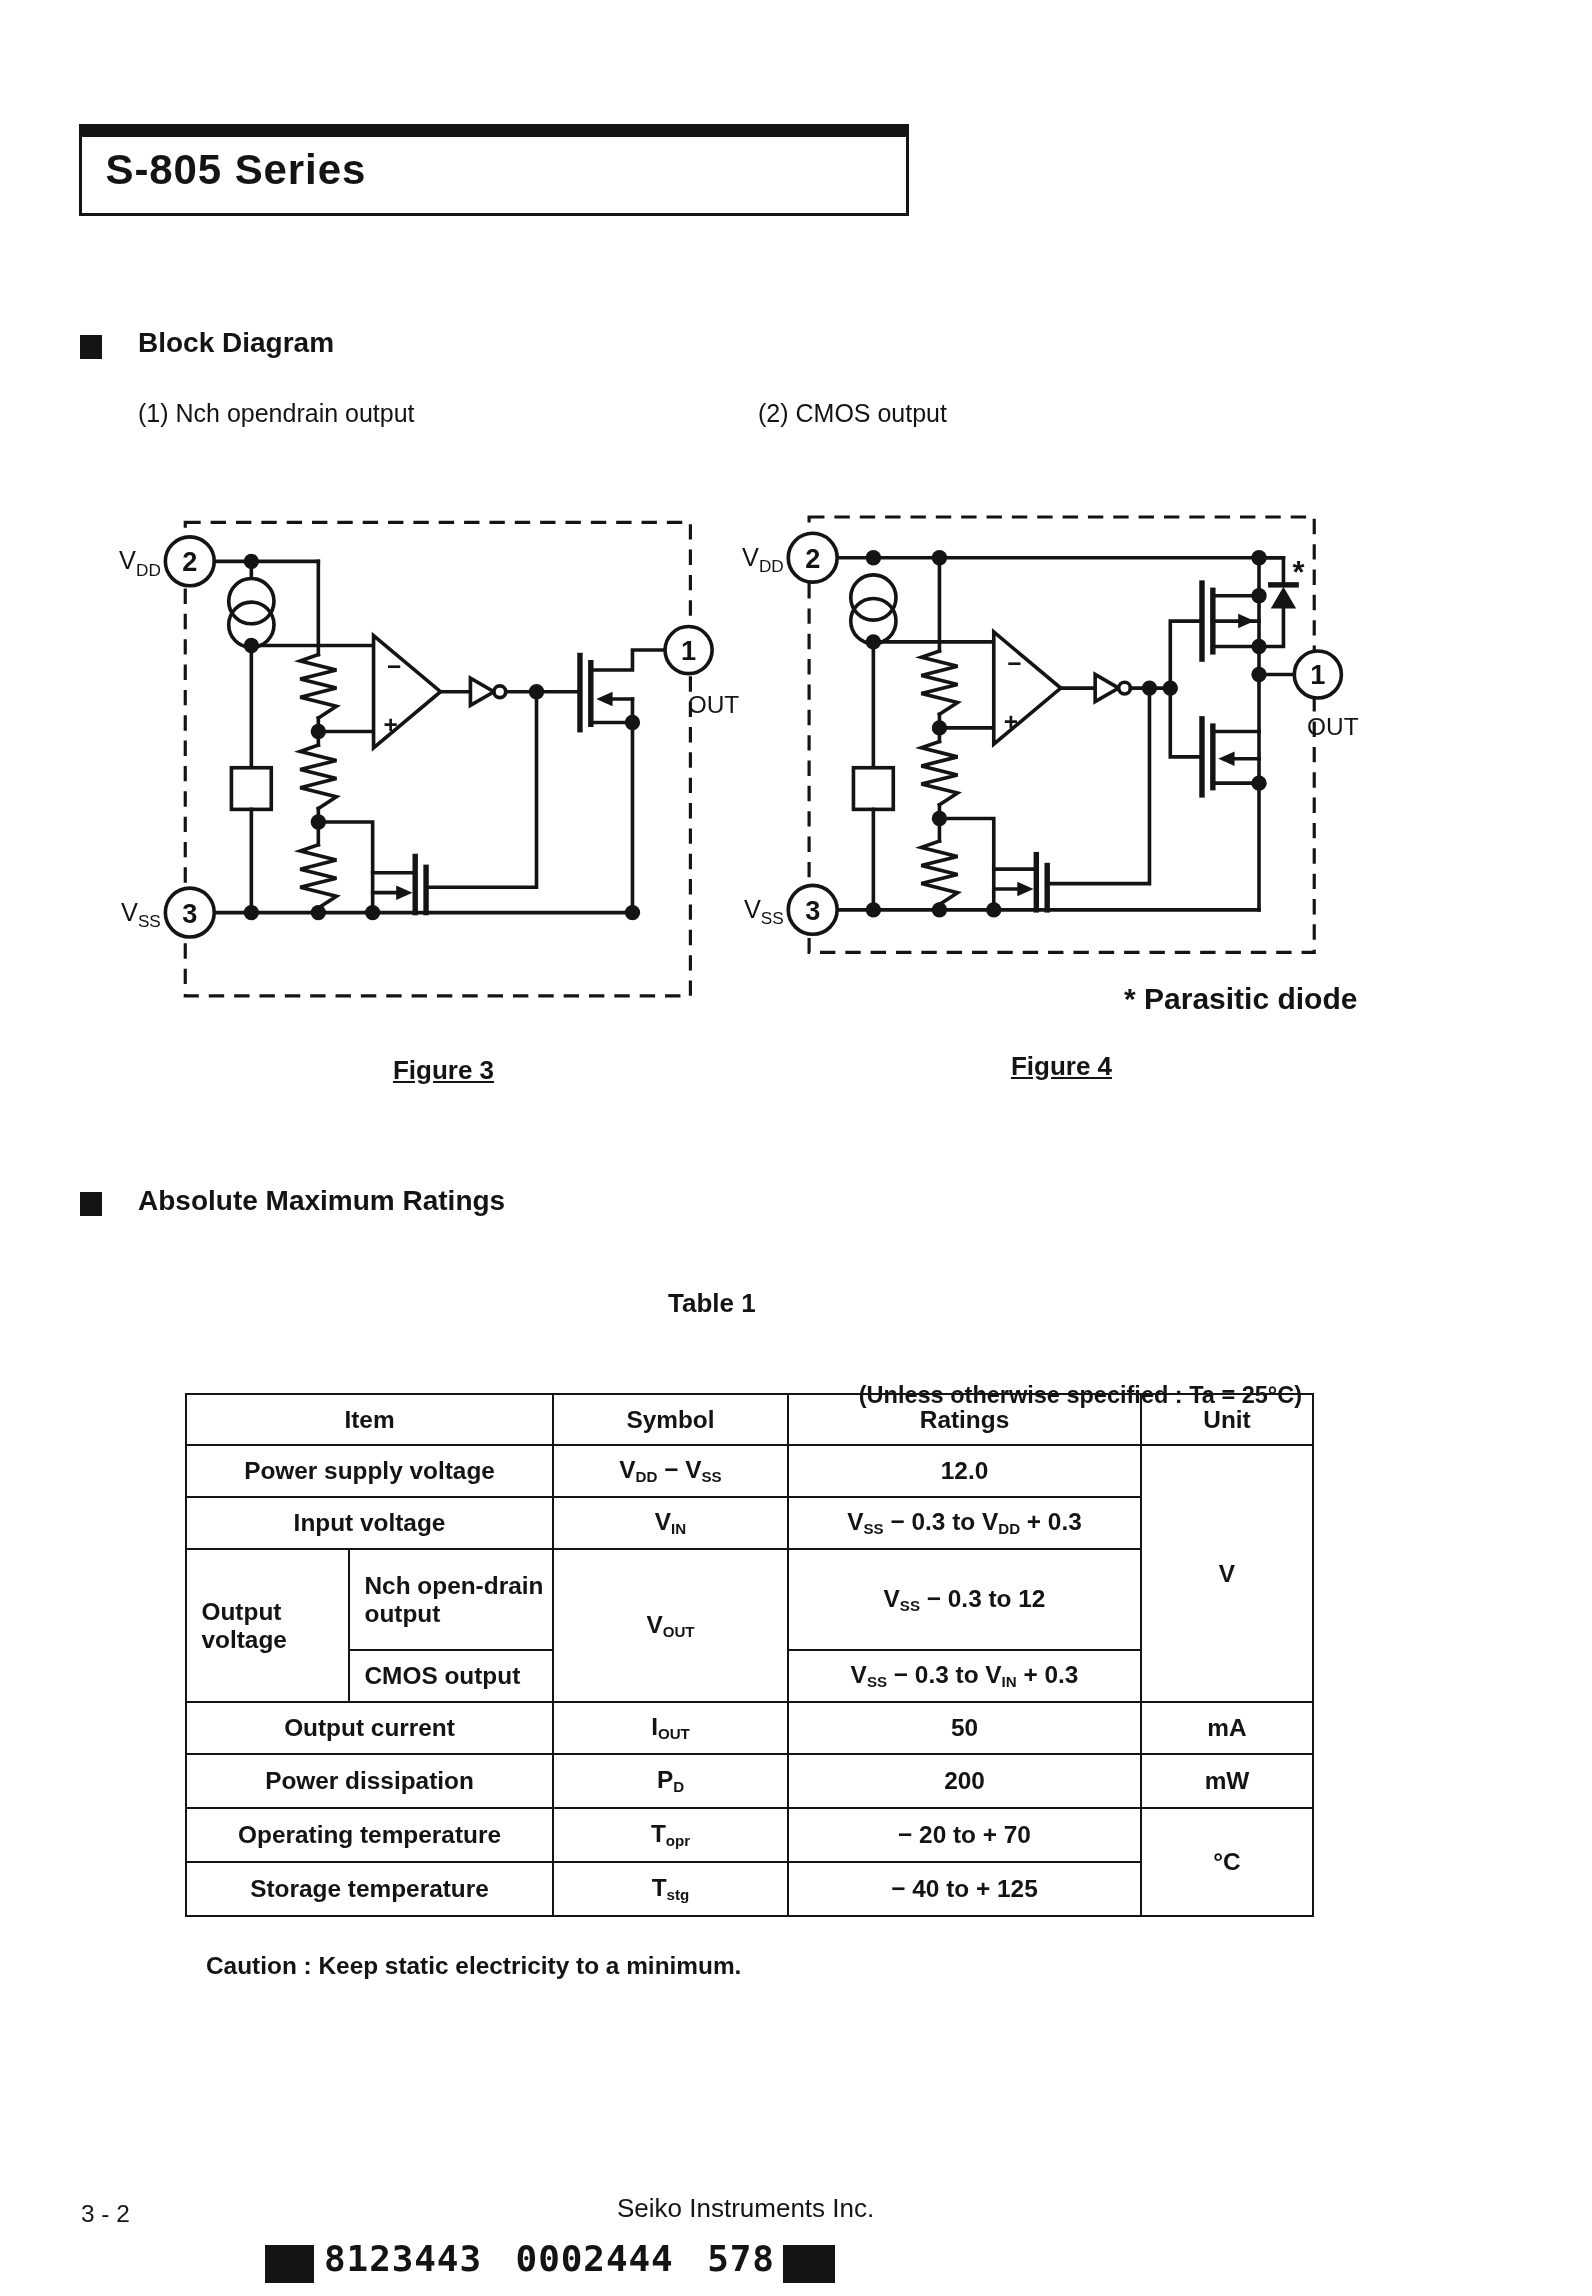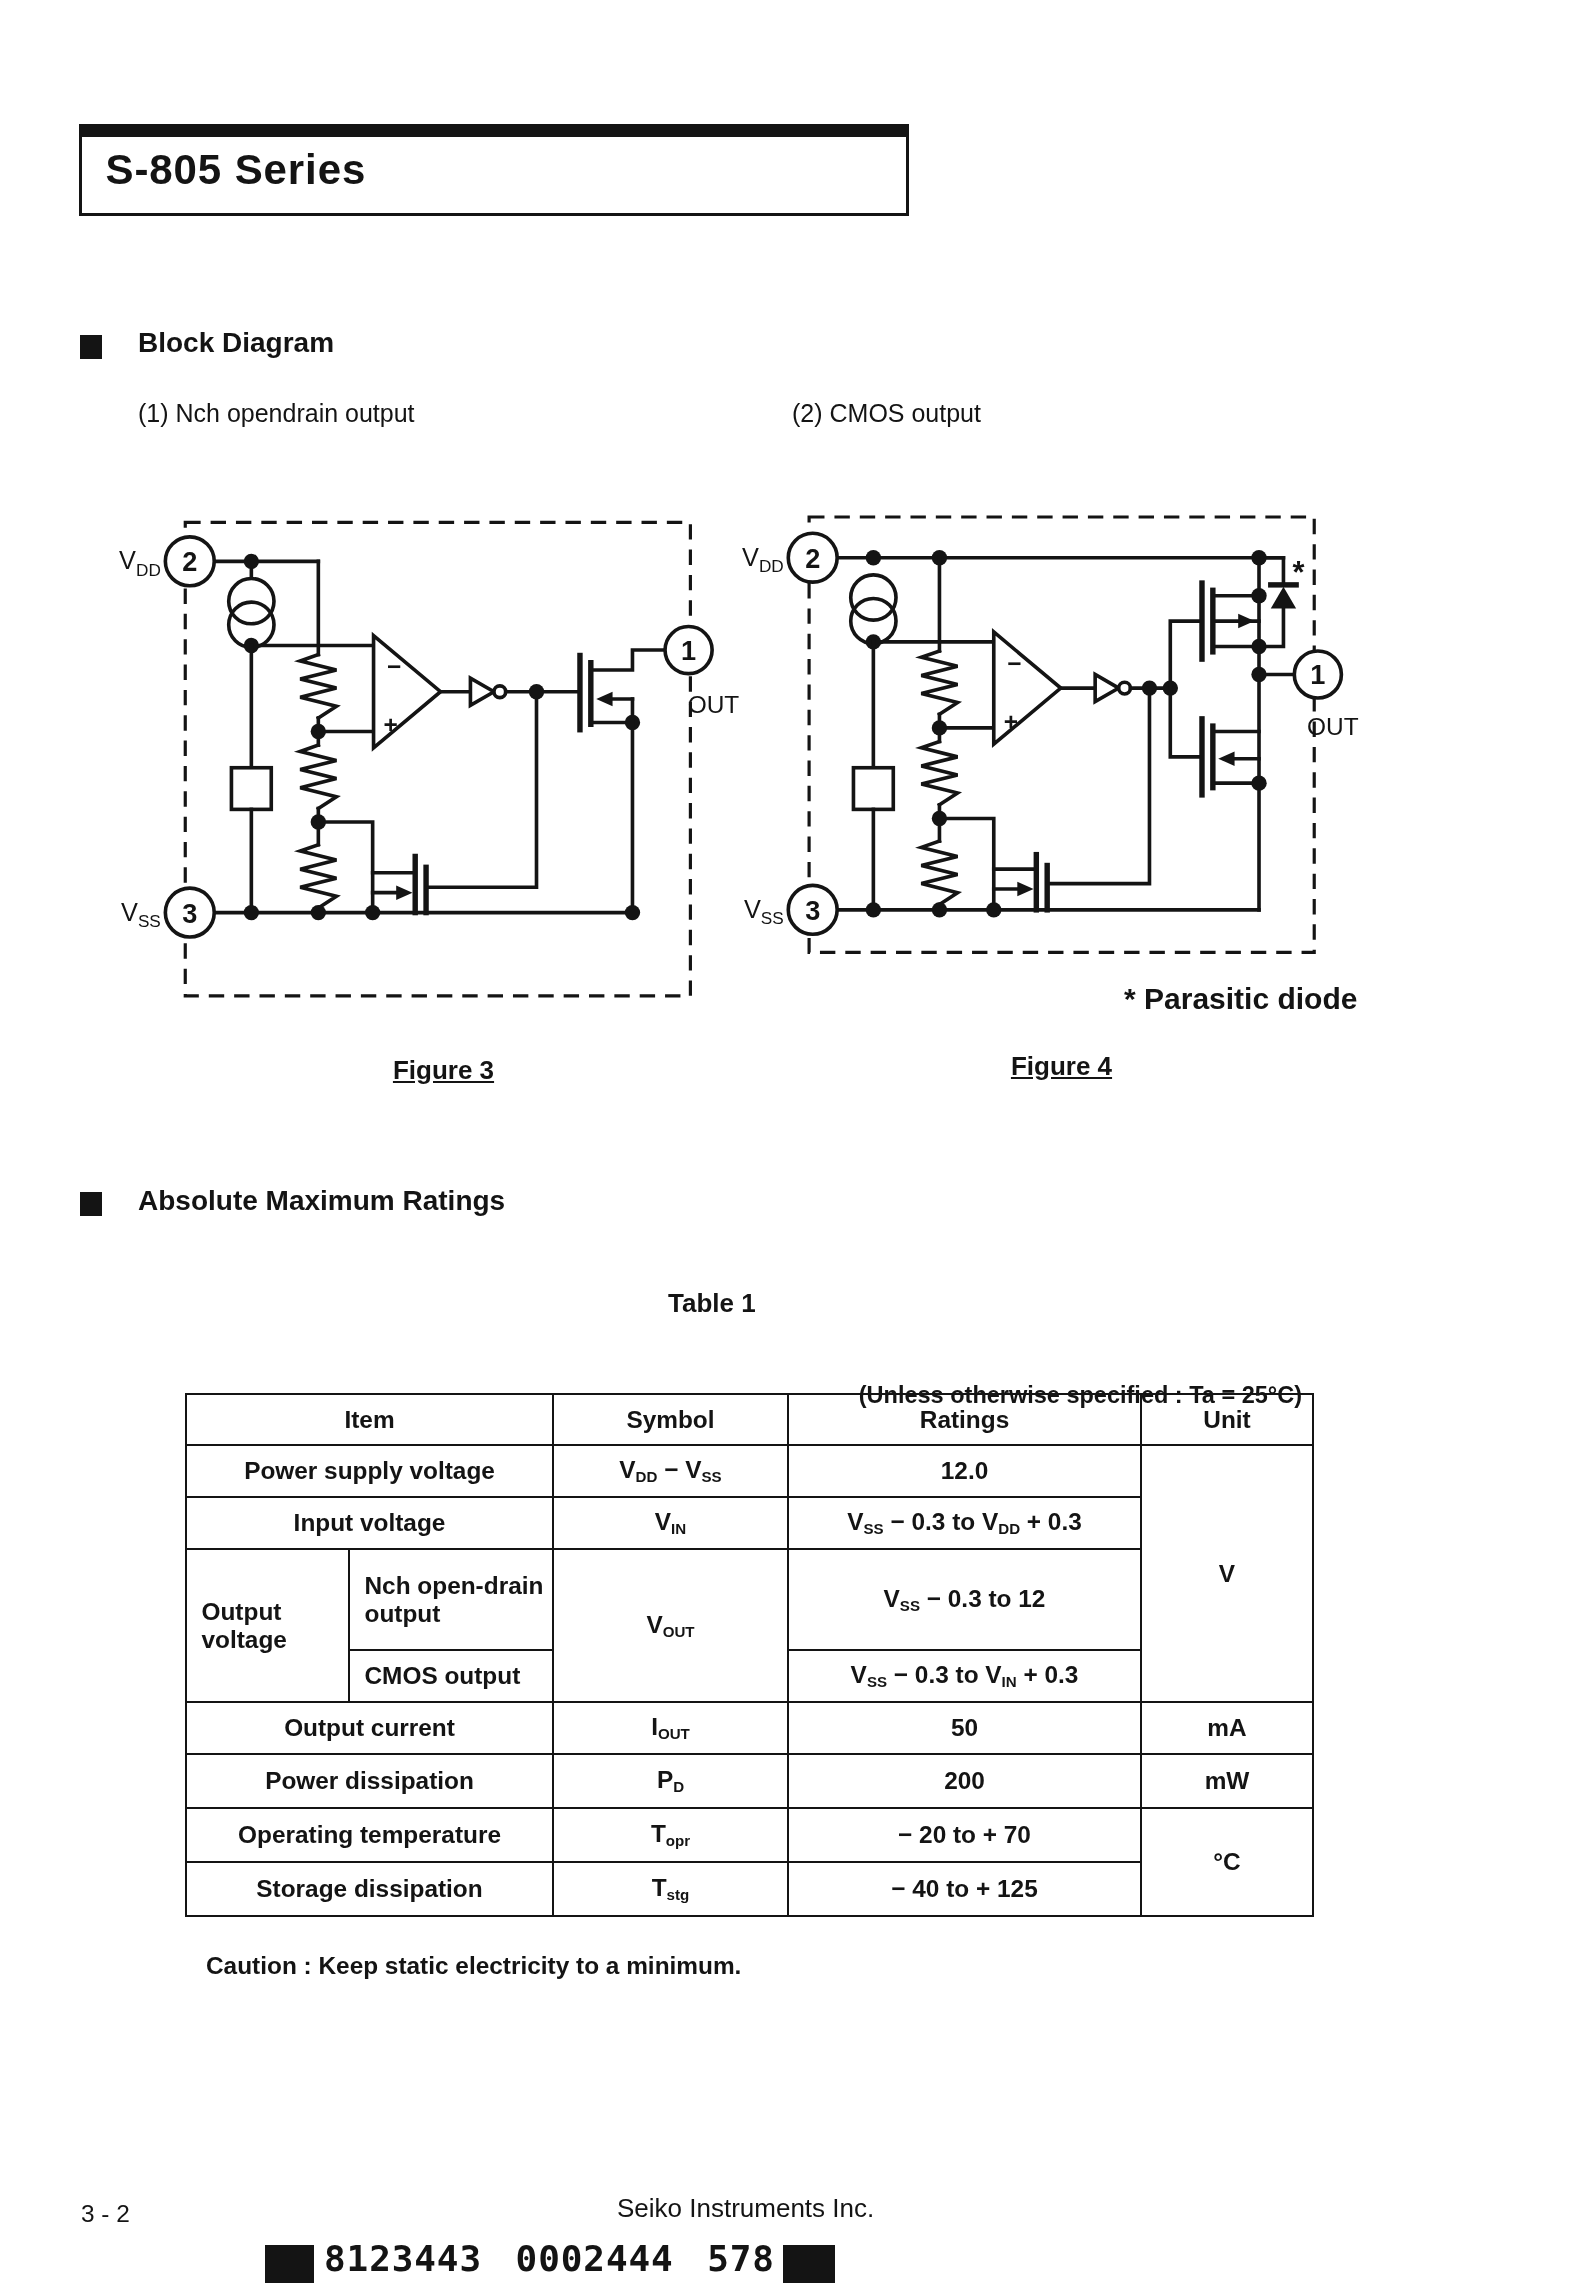--- a/index.html
+++ b/index.html
@@ -59,21 +59,21 @@
 </head>
 <body>
 
 <div class="abs title-box">
   <h1>S-805 Series</h1>
 </div>
 
 <div class="abs bullet" style="left:80px;top:335px;"></div>
 <div class="abs h2" style="left:138px;top:327px;">Block Diagram</div>
 <div class="abs sub" style="left:138px;top:399px;">(1) Nch opendrain output</div>
-<div class="abs sub" style="left:792px;top:399px;">(2) CMOS output</div>
+<div class="abs sub" style="left:758px;top:399px;">(2) CMOS output</div>
 
 <svg class="abs" style="left:54px;top:507px;" width="688" height="507" viewBox="0 0 760 560">
   <rect class="dash" x="145" y="17" width="558" height="523"></rect>
 
   <polyline class="w" points="177,60 292,60"></polyline>
   <line class="w" x1="218" y1="60" x2="218" y2="81"></line>
   <circle class="dot" cx="218" cy="60" r="8.5"></circle>
 
   <g>
     <circle class="shape" cx="218" cy="104" r="25"></circle>
@@ -312,21 +312,21 @@
     <td>200</td>
     <td>mW</td>
   </tr>
   <tr style="height:54px">
     <td colspan="2">Operating temperature</td>
     <td>T<sub>opr</sub></td>
     <td>− 20 to  + 70</td>
     <td rowspan="2">°C</td>
   </tr>
   <tr style="height:54px">
-    <td colspan="2">Storage dissipation</td>
+    <td colspan="2">Storage temperature</td>
     <td>T<sub>stg</sub></td>
     <td>− 40 to  + 125</td>
   </tr>
 </tbody>
   </table>
 
 <div class="abs caution" style="left:206px;top:1952px;">Caution : Keep static electricity to a minimum.</div>
 
 <div class="abs pageno" style="left:81px;top:2200px;">3 - 2</div>
 <div class="abs company" style="left:617px;top:2193px;">Seiko Instruments Inc.</div>

